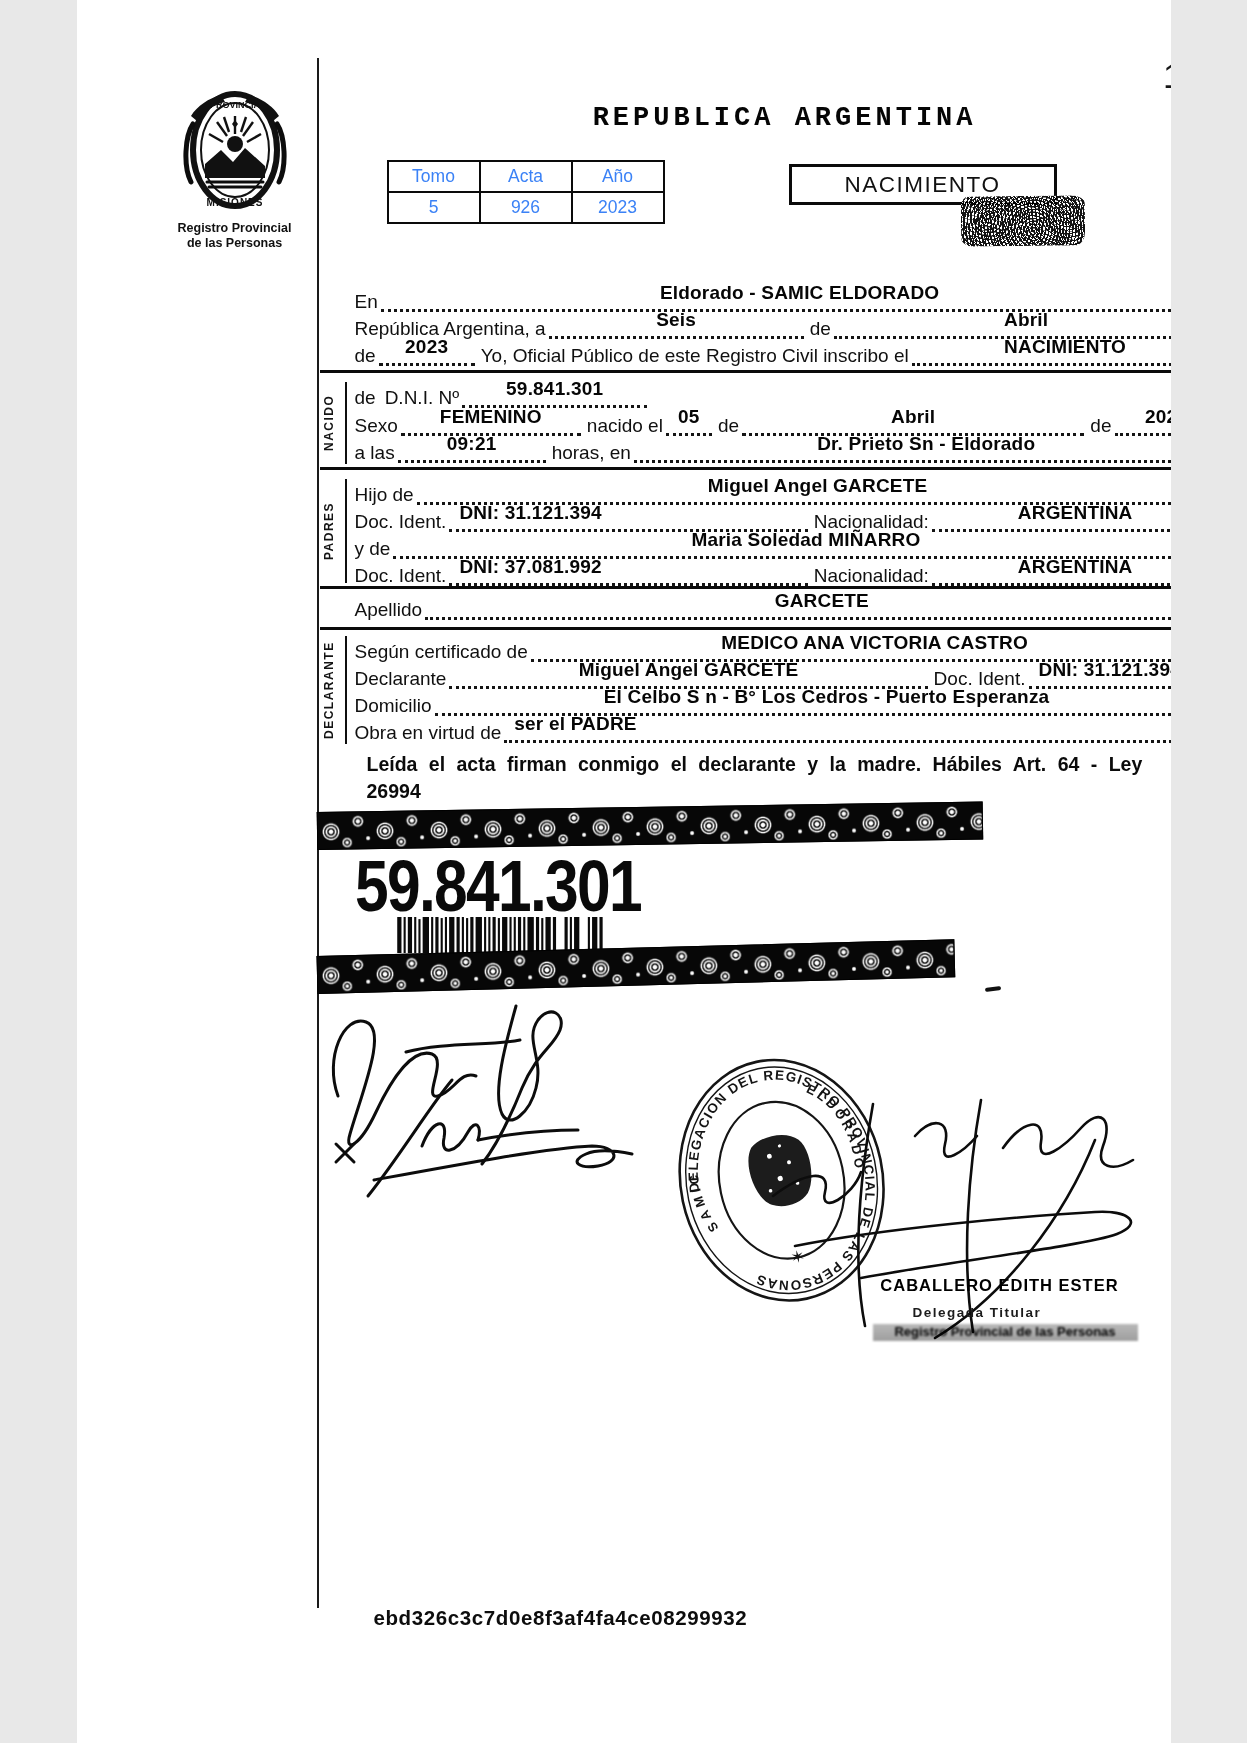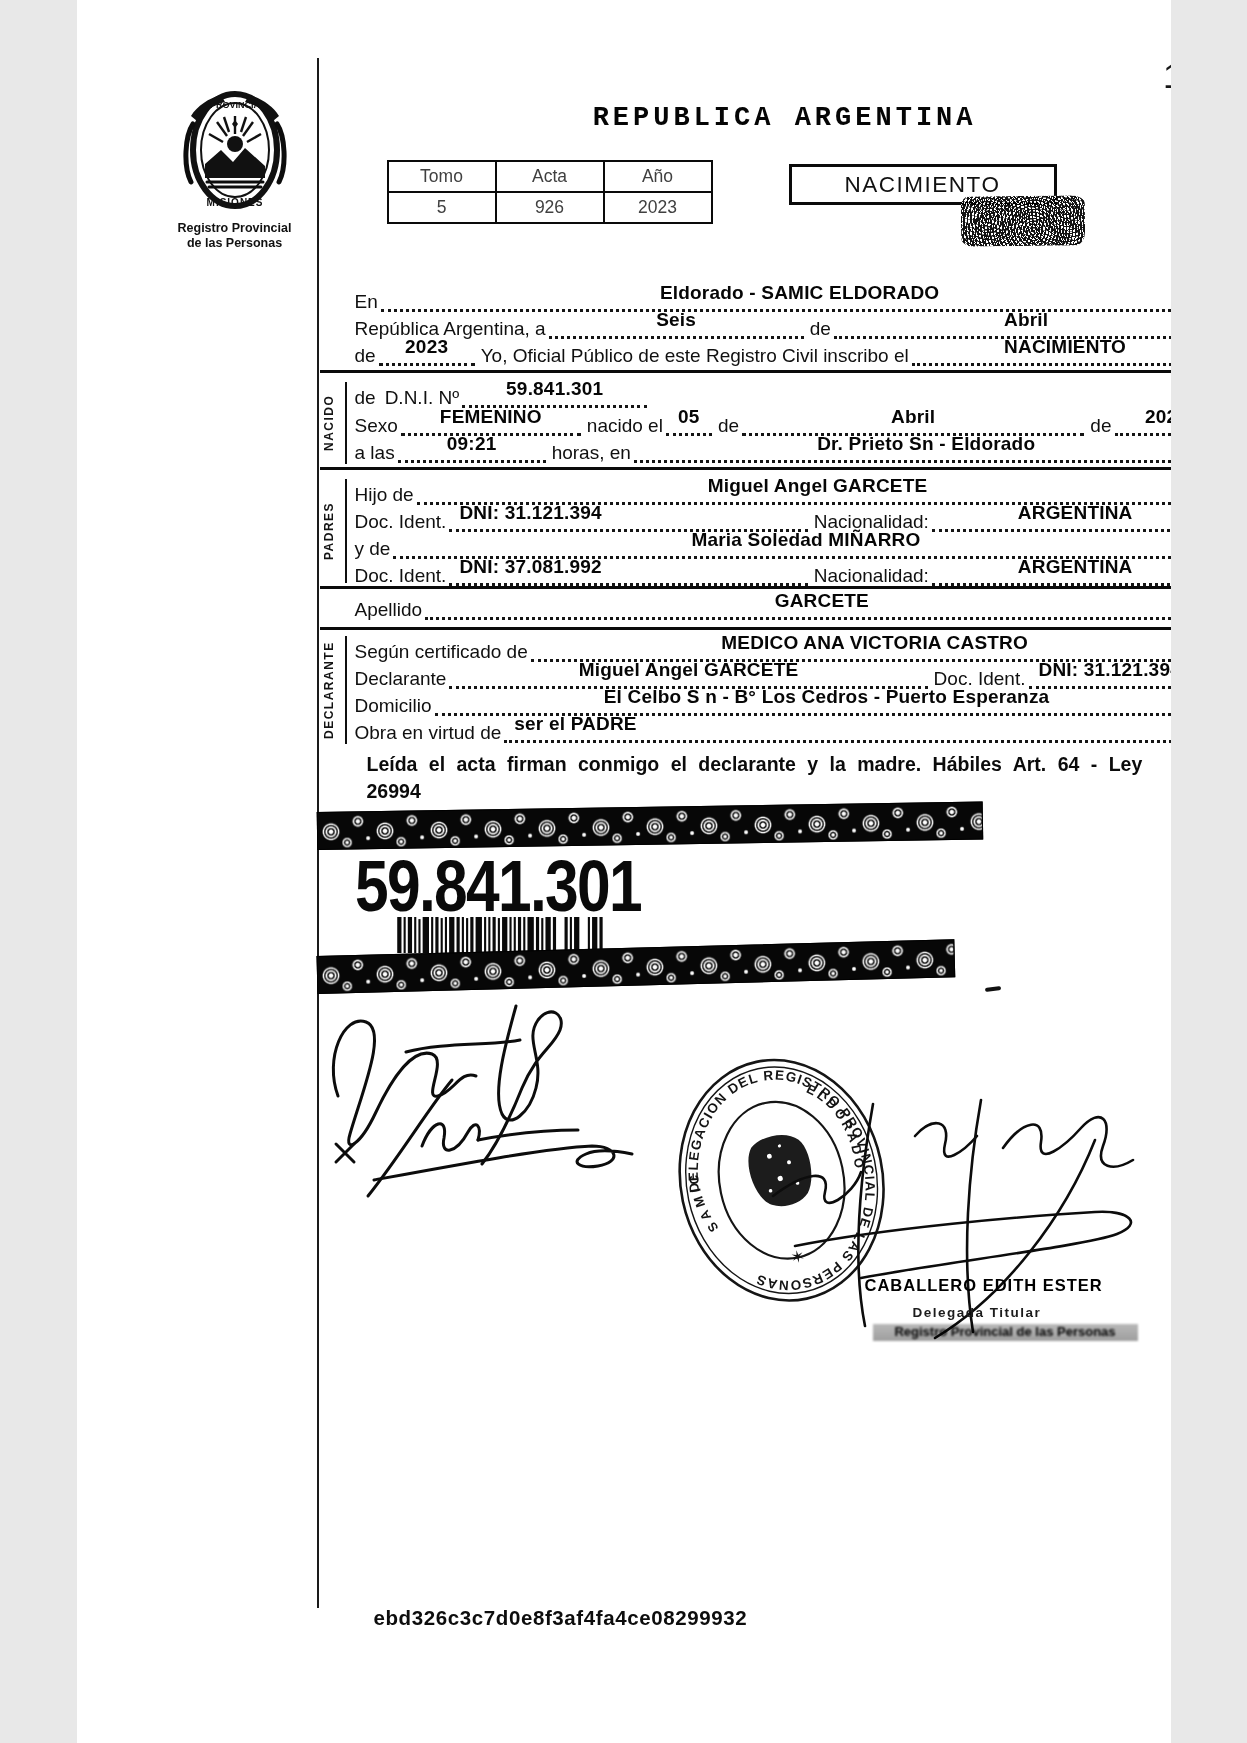--- a/index.html
+++ b/index.html
@@ -19,21 +19,21 @@
     font-size:35px;letter-spacing:1px;color:#161616;}
   
   .seal-logo{position:absolute;left:104px;top:86px;}
   .seal-caption{position:absolute;left:78px;top:221px;width:160px;text-align:center;
     font-size:12.5px;font-weight:bold;line-height:15px;color:#111;}
   .doc-title{position:absolute;left:400px;top:103px;width:500px;text-align:right;
     font-family:"Liberation Mono", monospace;font-weight:bold;font-size:27px;letter-spacing:4px;color:#050505;}
   
   .index-table{position:absolute;left:310px;top:160px;border-collapse:collapse;}
   .index-table td{border:2.5px solid #0a0a0a;width:86px;height:29px;text-align:center;
-    font-size:17.5px;color:#404040;padding:0 10px;}
+    font-size:17.5px;color:#3b82f6;padding:0 2px;}
   
   .record-box{position:absolute;left:712px;top:164px;width:262px;height:35px;border:3px solid #0a0a0a;
     display:flex;align-items:center;justify-content:center;font-size:22.5px;letter-spacing:1.5px;color:#111;}
   .serial-stamp{position:absolute;left:884px;top:196px;width:124px;height:50px;opacity:.92;
     border-radius:8px 14px 10px 12px / 10px 8px 14px 9px;transform:rotate(-.6deg);
     background-color:#fff;
     background-image:
       repeating-radial-gradient(circle at 22% 45%, #000 0 1px, transparent 1px 3.4px),
       repeating-radial-gradient(circle at 58% 70%, #000 0 1px, transparent 1px 3px),
       repeating-radial-gradient(circle at 85% 30%, #000 0 1px, transparent 1px 3.8px),
@@ -71,21 +71,21 @@
   .dni-display{position:absolute;left:278px;top:845px;font-size:72px;font-weight:bold;color:#0a0a0a;
     letter-spacing:-2px;transform:scaleX(.84);transform-origin:left center;white-space:nowrap;}
   .barcode{position:absolute;left:308px;top:917px;}
   .dash-mark{position:absolute;left:908px;top:987px;width:16px;height:3.5px;background:#111;
     border-radius:2px;transform:rotate(-7deg);}
   
   .sig-left{position:absolute;left:233px;top:996px;}
   .stamp-round{position:absolute;left:586px;top:1046px;transform:rotate(-12deg);}
   .sig-official{position:absolute;left:688px;top:1076px;}
   .official-name{position:absolute;left:788px;top:1276px;width:270px;font-size:16.5px;font-weight:bold;
-    letter-spacing:1px;color:#151515;filter:blur(.6px) contrast(1.6);white-space:nowrap;}
+    letter-spacing:1px;color:#151515;filter:blur(.6px) contrast(1.6);white-space:nowrap;text-align:center;}
   .official-role{position:absolute;left:836px;top:1305px;font-size:13.5px;font-weight:bold;
     color:#1c1c1c;filter:blur(.4px);letter-spacing:1.5px;}
   .official-org{position:absolute;left:796px;top:1324px;width:265px;height:17px;overflow:hidden;
     font-size:13px;font-weight:bold;color:#000;filter:blur(1.1px) contrast(2);
     background:linear-gradient(rgba(0,0,0,.28), rgba(0,0,0,.38));
     text-align:center;white-space:nowrap;}
   .hash-text{position:absolute;left:297px;top:1606px;font-size:20.5px;font-weight:bold;
     letter-spacing:.6px;color:#0d0d0d;}
   svg .ink{fill:none;stroke:#0c0c0c;stroke-linecap:round;}
 </style>

